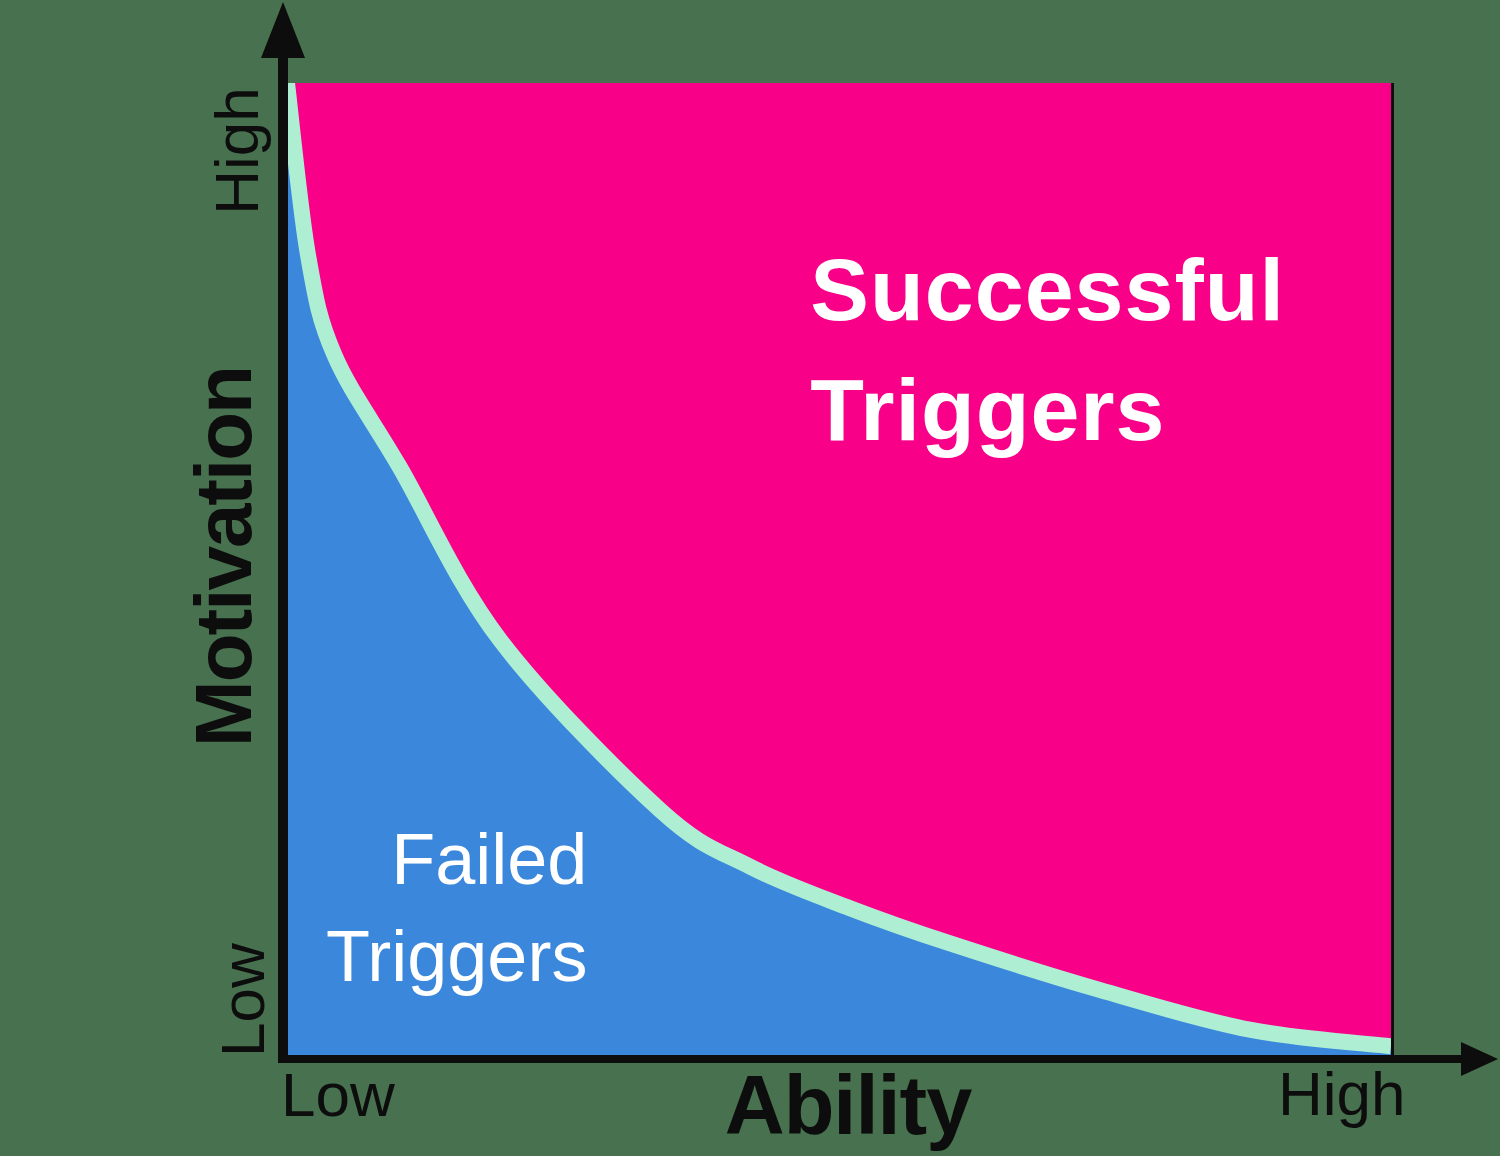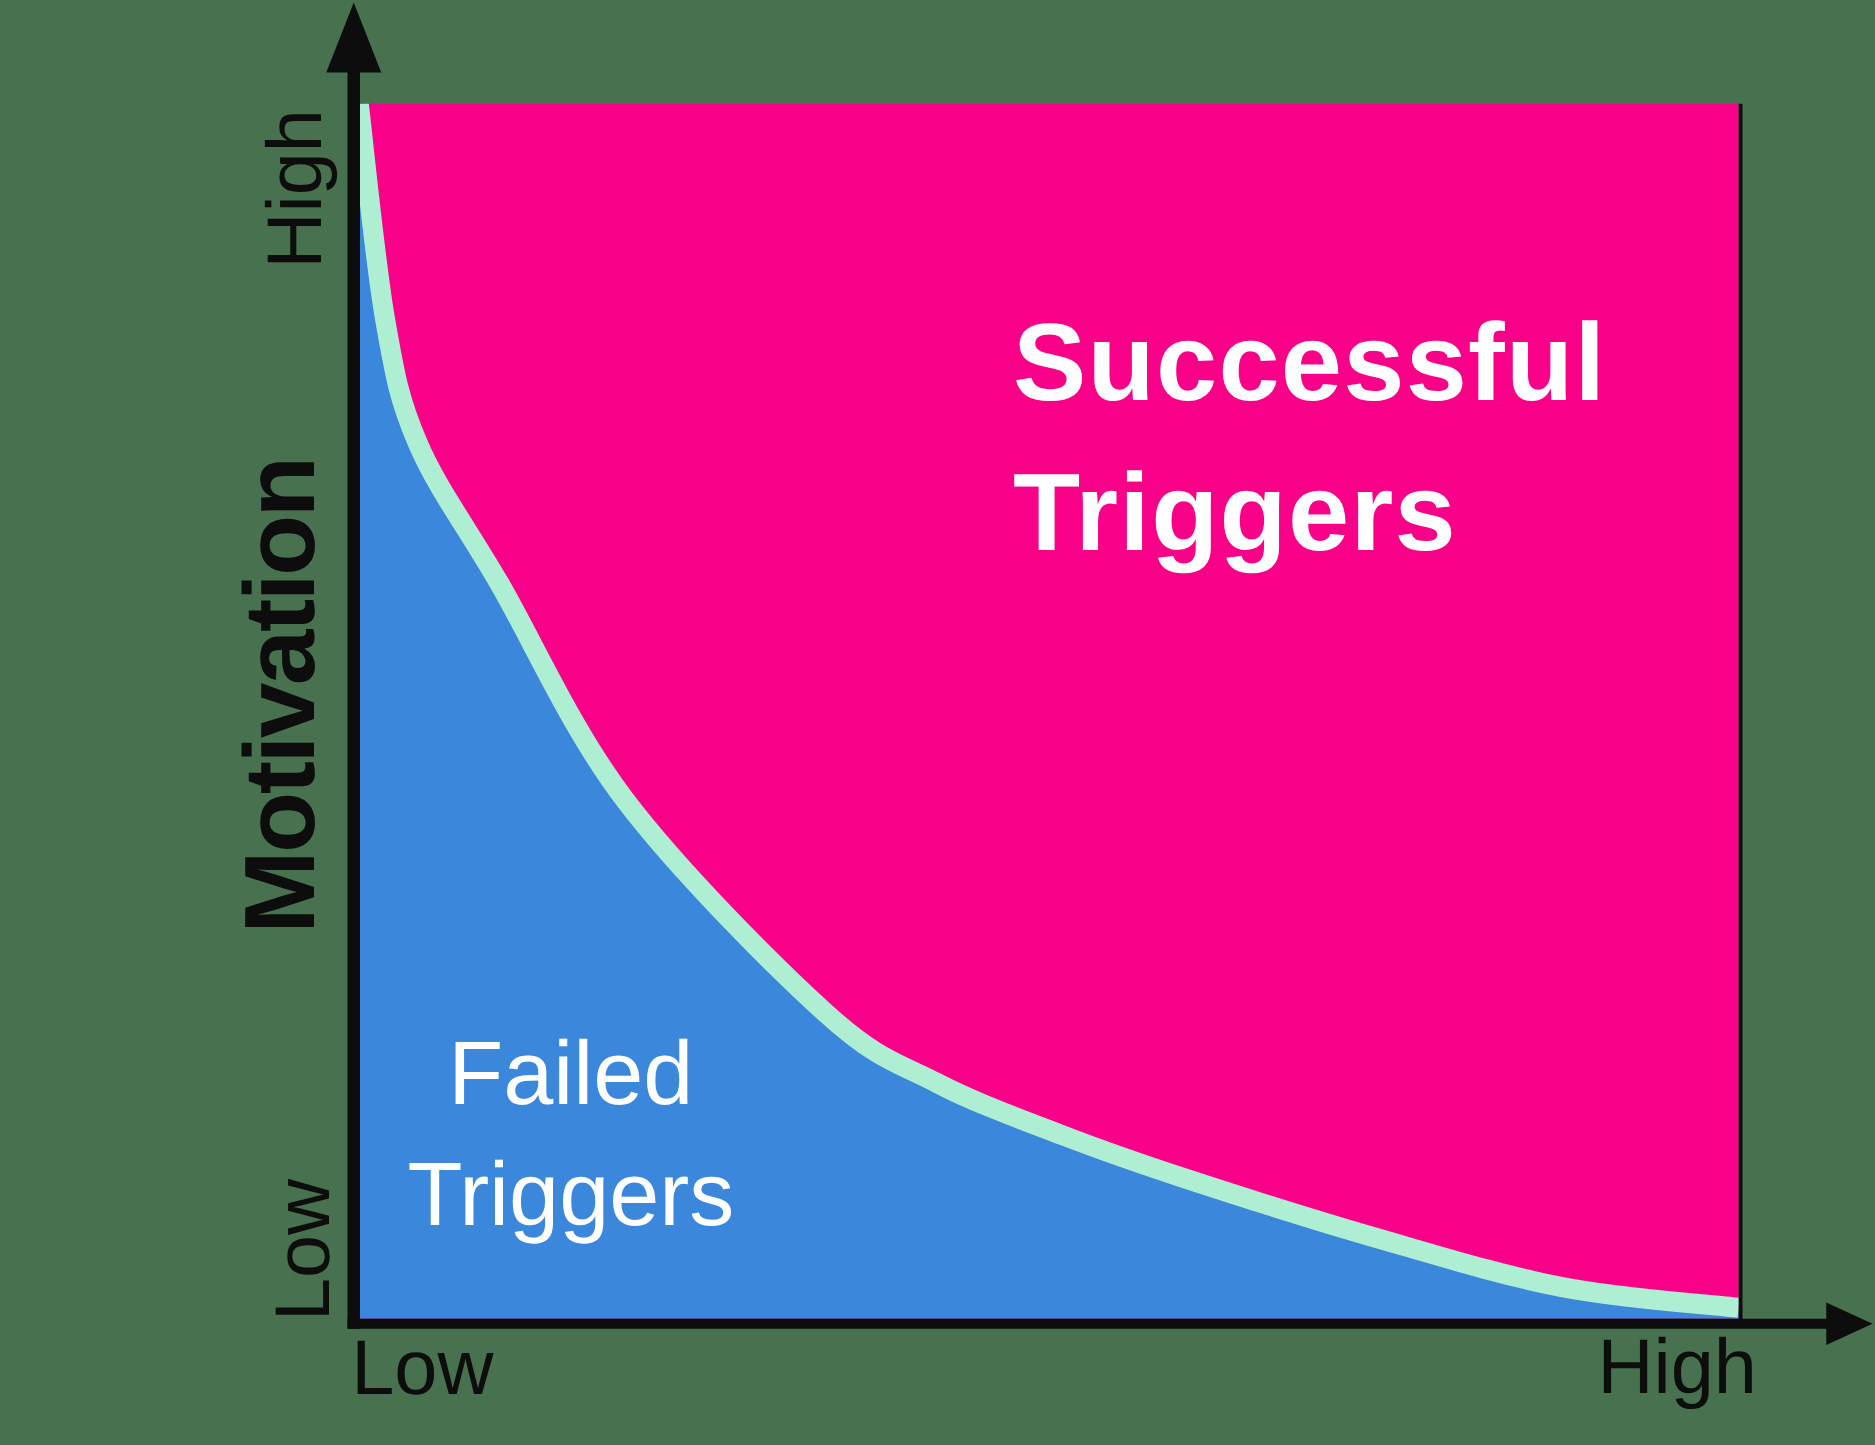--- a/index.html
+++ b/index.html
@@ -12,21 +12,21 @@
   }
   .stage svg{position:absolute;left:0;top:0;}
   .lbl{position:absolute;white-space:pre-line;}
   .lbl-successful{
     right:215px;top:230px;
     font-size:88px;font-weight:700;line-height:120px;
     color:#ffffff;letter-spacing:1px;
   }
   .lbl-failed{
     left:326px;top:811px;
-    text-align:center;
+    text-align:right;
     font-size:72px;font-weight:400;line-height:97px;
     color:#ffffff;
   }
   .axis-text{color:#0D0D0D;}
   .x-title{
     left:638px;top:1064px;width:420px;
     text-align:center;
     font-size:83px;font-weight:700;line-height:1;
     letter-spacing:-1px;
   }
@@ -70,20 +70,21 @@
       <polygon points="1498,1059 1461,1042 1461,1076" fill="#0D0D0D"></polygon>
     </g>
   </svg>
 
   <div class="lbl lbl-successful">Successful
 Triggers</div>
 
   <div class="lbl lbl-failed">Failed
 Triggers</div>
 
+  <div class="lbl axis-text x-title">Ability</div>
 
   <div class="lbl axis-text x-low">Low</div>
 
   <div class="lbl axis-text x-high">High</div>
 
   <div class="lbl axis-text rot y-title">Motivation</div>
 
   <div class="lbl axis-text rot y-high">High</div>
 
   <div class="lbl axis-text rot y-low">Low</div>

